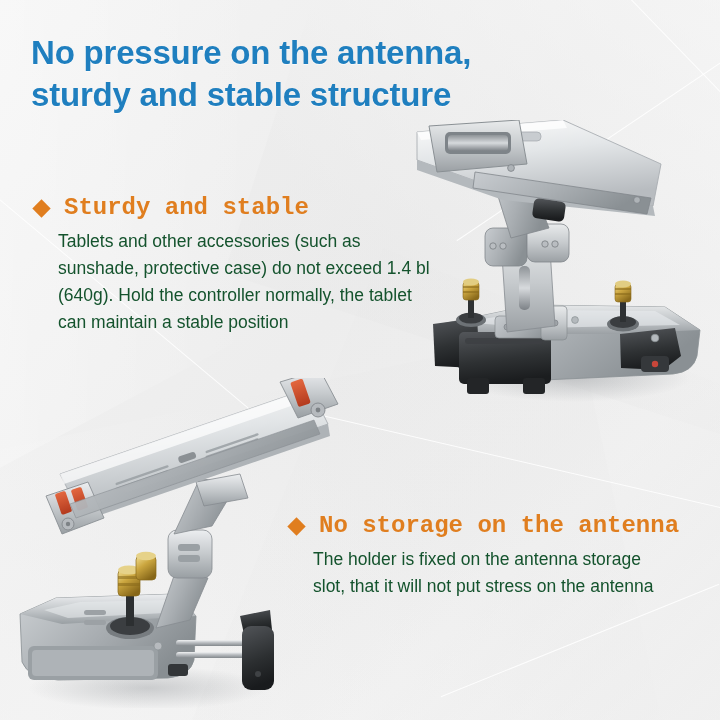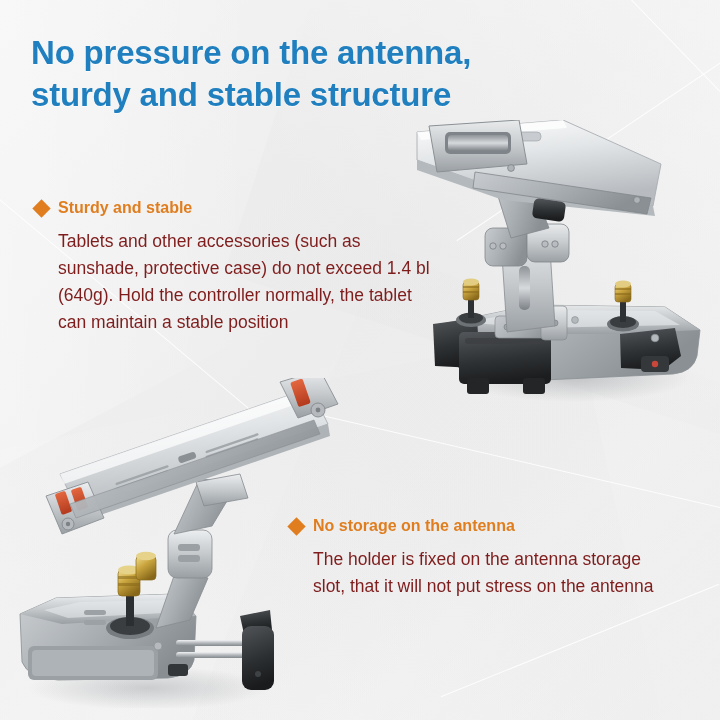--- a/index.html
+++ b/index.html
@@ -82,36 +82,37 @@
     letter-spacing: -0.2px;
     white-space: pre-line;
     text-shadow: 0 1px 0 rgba(255,255,255,.6);
   }
 
   
   .feature { position: absolute; }
   .feature-heading {
     display: flex;
     align-items: center;
-    gap: 10px;
+    gap: 16px;
     color: #E07E1F;
-    font-size: 16px;
+    font-size: 24px;
     font-weight: bold;
     line-height: 28px;
     white-space: nowrap;
+    font-family: Liberation Mono, monospace;
   }
   .diamond {
     width: 13px;
     height: 13px;
     background: #E07E1F;
     transform: rotate(45deg);
     flex: 0 0 auto;
   }
   .feature-body {
-    color: #7f1d1d;
+    color: #14532d;
     font-size: 17.5px;
     line-height: 27px;
     white-space: pre-line;
   }
 
   #feature-sturdy { left: 35px; top: 194px; }
   #feature-sturdy .feature-body { margin-top: 6px; margin-left: 23px; width: 420px; }
 
   #feature-antenna { left: 290px; top: 512px; }
   #feature-antenna .feature-body { margin-top: 6px; margin-left: 23px; width: 410px; }

